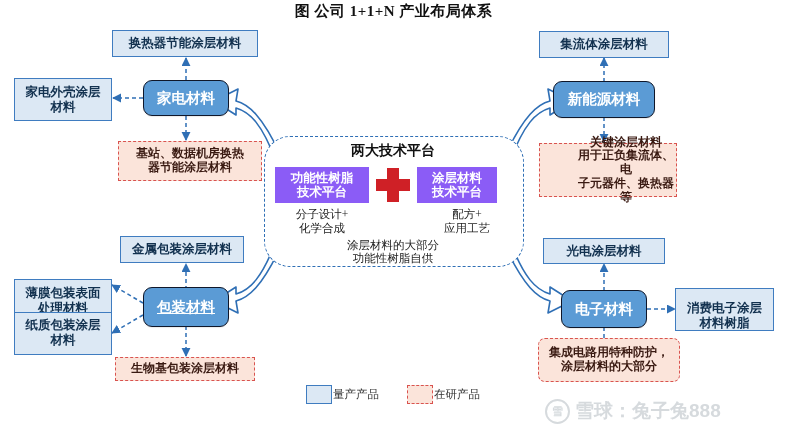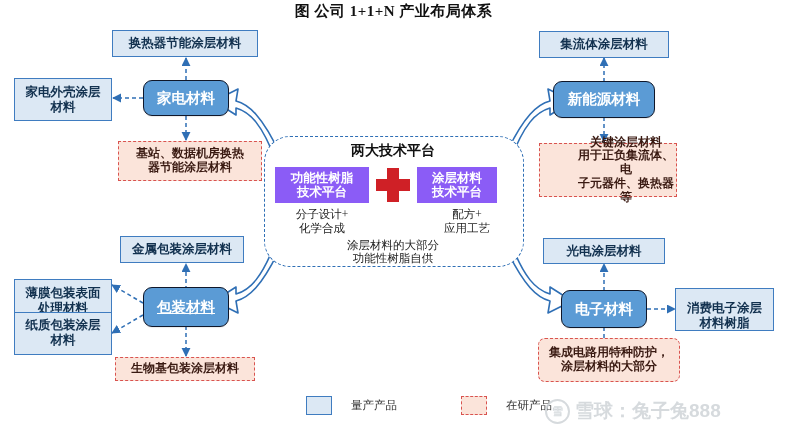--- a/index.html
+++ b/index.html
@@ -70,21 +70,21 @@
   }
   .sub.left{left:267px;}
   .sub.right{left:412px;}
 
   .selfsupply{
     position:absolute;left:285px;top:239px;width:216px;text-align:center;
     font-size:11.5px;color:#222;line-height:1.15;
   }
 
   
-  .legend{position:absolute;left:306px;top:395px;height:20px;display:flex;align-items:center;gap:19px;font-size:11.5px;color:#333;}
+  .legend{position:absolute;left:306px;top:384px;height:20px;display:flex;align-items:center;gap:1px;font-size:11.5px;color:#333;}
   .legend .sw{width:24px;height:17px;display:inline-block;}
   .legend .sw.prod{background:#dce8f4;border:1px solid #3f7cc0;}
   .legend .sw.rnd{background:#fbe4da;border:1px dashed #d9534f;}
   .legend .gap{width:26px;display:inline-block;}
 
   .watermark{
     position:absolute;left:545px;top:396px;width:240px;height:30px;
     display:flex;align-items:center;gap:5px;
     color:#cfd4d8;font-size:19px;font-weight:bold;opacity:.85;
     font-family:"Liberation Sans",sans-serif;

